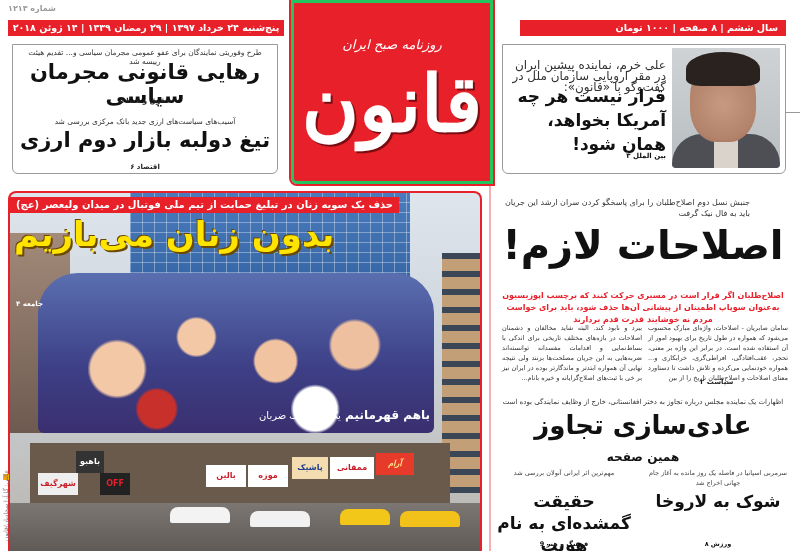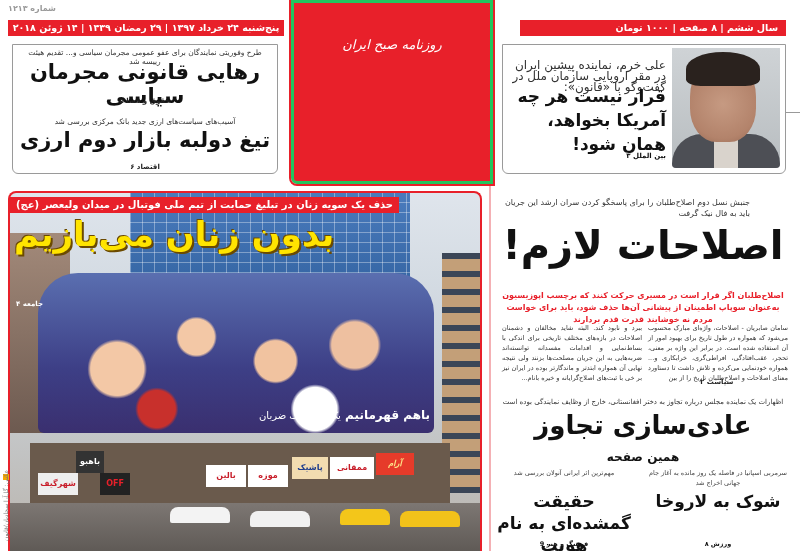--- a/index.html
+++ b/index.html
@@ -121,20 +121,21 @@
 </style>
 </head>
 <body>
 
 <div class="abs issue-no">شماره ۱۲۱۳</div>
 <div class="abs date-bar">پنج‌شنبه ۲۴ خرداد ۱۳۹۷ | ۲۹ رمضان ۱۴۳۹ | ۱۴ ژوئن ۲۰۱۸</div>
 <div class="abs year-bar">سال ششم | ۸ صفحه | ۱۰۰۰ تومان</div>
 
 <div class="abs masthead">
   <div class="mast-sub">روزنامه صبح ایران</div>
+  <div class="mast-title">قانون</div>
 </div>
 
 <div class="abs box box-left"></div>
 <div class="abs kicker lb-k1">طرح وفوریتی نمایندگان برای عفو عمومی مجرمان سیاسی و... تقدیم هیئت رییسه شد</div>
 <div class="abs headline lb-h1">رهایی قانونی مجرمان سیاسی</div>
 <div class="abs section lb-s1">حقوق و قضا ۵</div>
 <div class="abs divider lb-div">
     <span class="dot"></span>
   </div>
 <div class="abs kicker lb-k2">آسیب‌های سیاست‌های ارزی جدید بانک مرکزی بررسی شد</div>

